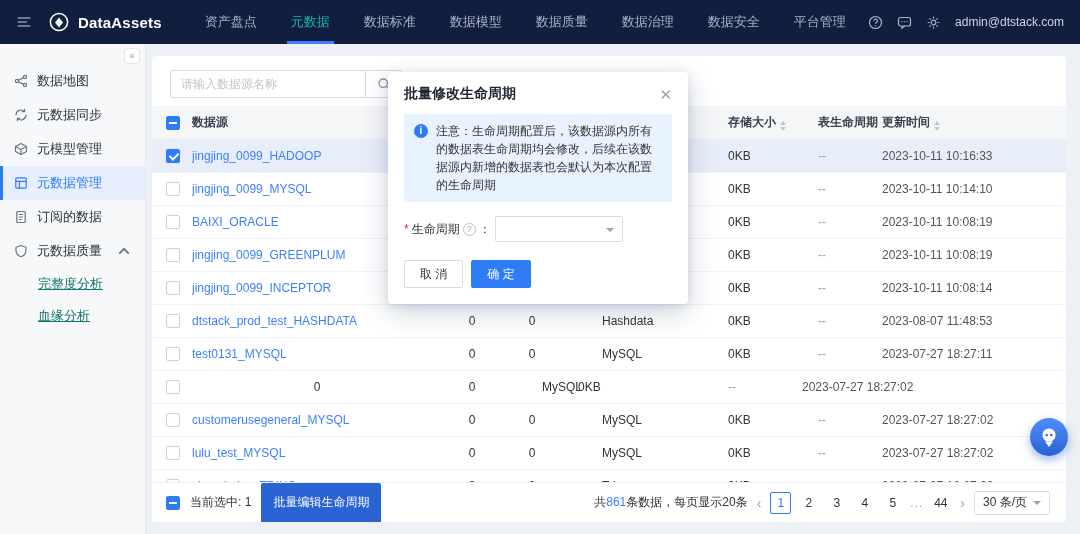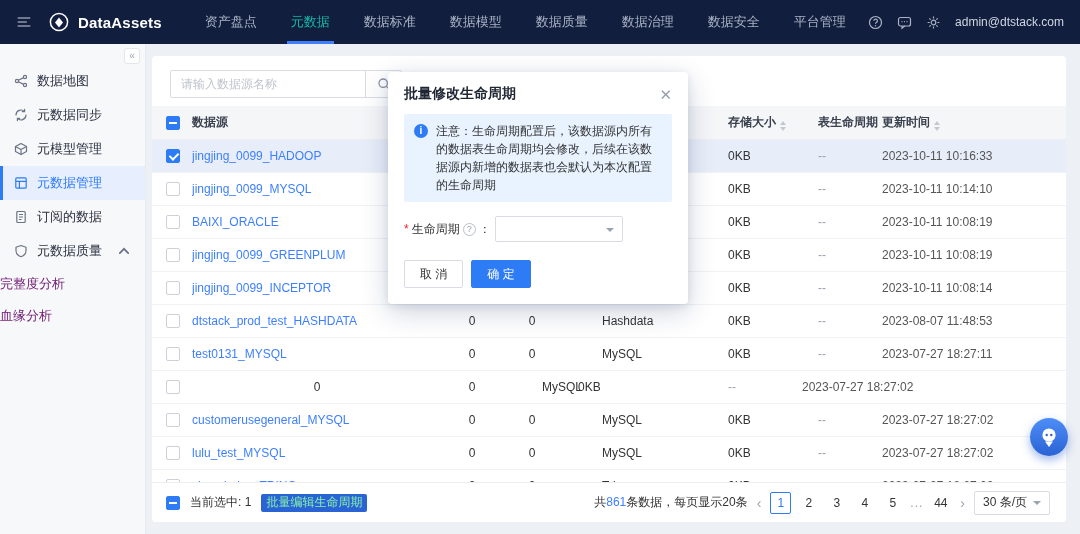--- a/index.html
+++ b/index.html
@@ -24,21 +24,21 @@
   .body-wrap { display:flex; height:490px; position:relative; }
   .sidebar { width:146px; background:#f7f8fa; border-right:1px solid #e7eaef; padding-top:20px; position:relative; flex:none; }
   .collapse-tab { position:absolute; top:4px; right:5px; width:16px; height:16px; line-height:14px; text-align:center;
     background:#fff; border:1px solid #e3e6eb; border-radius:3px; color:#9aa3b2; font-size:10px; cursor:pointer; }
   .side-item { display:flex; align-items:center; gap:9px; height:34px; padding:0 14px; font-size:13px; color:#2b3140; cursor:pointer; position:relative; }
   .side-item svg { width:14px; height:14px; color:#6b7485; flex:none; }
   .side-item.active { background:#e7efff; color:#2e7bf6; }
   .side-item.active svg { color:#2e7bf6; }
   .side-item.active::before { content:""; position:absolute; left:0; top:0; bottom:0; width:3px; background:#2e7bf6; }
   .side-chevron { margin-left:auto; width:10px; height:10px; color:#8a93a3; }
-  .side-sub { height:32px; line-height:32px; font-size:13px; color:#701a75; cursor:pointer; }
+  .side-sub { height:32px; line-height:32px; padding-left:38px; font-size:13px; color:#0f766e; cursor:pointer;text-decoration:underline; }
   
   .panel { flex:1; background:#fff; margin:12px 14px 12px 6px; border-radius:4px; position:relative; overflow:hidden; }
   .search-row { padding:14px 18px 8px 18px; }
   .search-group { display:flex; width:232px; height:28px; border:1px solid #d9dce3; border-radius:2px; background:#fff; overflow:hidden; }
   .search-input { flex:1; border:none; outline:none; padding:0 10px; font-size:12px; color:#333; background:transparent; }
   .search-input::placeholder { color:#bfc4cc; }
   .search-btn { width:36px; border:none; border-left:1px solid #d9dce3; background:#fff; color:#8a93a3; display:flex; align-items:center; justify-content:center; cursor:pointer; }
   .search-btn svg { width:14px; height:14px; }
   
   .trow { display:grid; grid-template-columns:26px 250px 60px 60px 150px 90px 80px 1fr;
@@ -58,21 +58,21 @@
   .car-down { width:0; height:0; border-left:3.5px solid transparent; border-right:3.5px solid transparent; border-top:4px solid #c2c8d2; }
   
   .checkbox { display:inline-block; width:14px; height:14px; border:1px solid #ccd1d9; border-radius:2px; background:#fff; position:relative; cursor:pointer; }
   .checkbox.checked { background:#2e7bf6; border-color:#2e7bf6; }
   .checkbox.checked::after { content:""; position:absolute; left:4px; top:1px; width:4px; height:7px; border:solid #fff; border-width:0 2px 2px 0; transform:rotate(45deg); }
   .checkbox.indet { background:#2e7bf6; border-color:#2e7bf6; }
   .checkbox.indet::after { content:""; position:absolute; left:2px; top:5px; width:8px; height:2px; background:#fff; }
   
   .tfooter { position:absolute; left:0; right:0; bottom:0; height:40px; background:#fff; border-top:1px solid #eceef2;
     display:flex; align-items:center; gap:10px; padding:0 16px 0 14px; font-size:12px; }
-  .bulk-btn { height:18px; padding:0 5px; background:#2a63d4; color:#86efac; border:none; border-radius:2px; font-size:12px; cursor:pointer; }
+  .bulk-btn { height:40px; padding:0 12px; background:#2a63d4; color:#ffffff; border:none; border-radius:2px; font-size:12px; cursor:pointer; }
   .pager { margin-left:auto; display:flex; align-items:center; gap:7px; color:#333; }
   .total em { font-style:normal; color:#3d7fff; }
   .pg-arrow { color:#9aa3b2; font-size:14px; cursor:pointer; padding:0 2px; line-height:1; }
   .page-num { min-width:21px; height:22px; line-height:20px; text-align:center; border:1px solid transparent; border-radius:2px; cursor:pointer; }
   .page-num.active { border-color:#2e7bf6; color:#2e7bf6; background:#fff; }
   .page-ellipsis { color:#9aa3b2; letter-spacing:1px; }
   .page-size { display:flex; align-items:center; gap:6px; height:24px; border:1px solid #d9dce3; border-radius:2px; padding:0 8px; cursor:pointer; background:#fff; }
   .chev-down { width:0; height:0; border-left:4px solid transparent; border-right:4px solid transparent; border-top:4px solid #9aa3b2; }
   
   .modal { position:absolute; left:388px; top:72px; width:300px; background:#fff; border-radius:4px;

